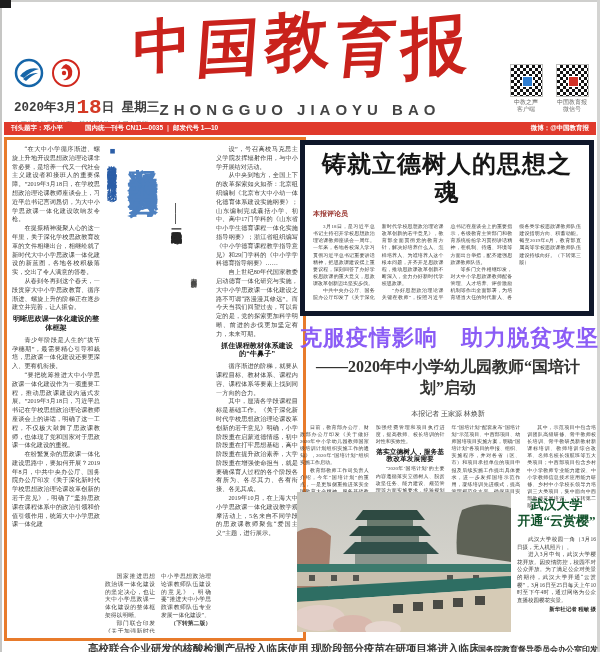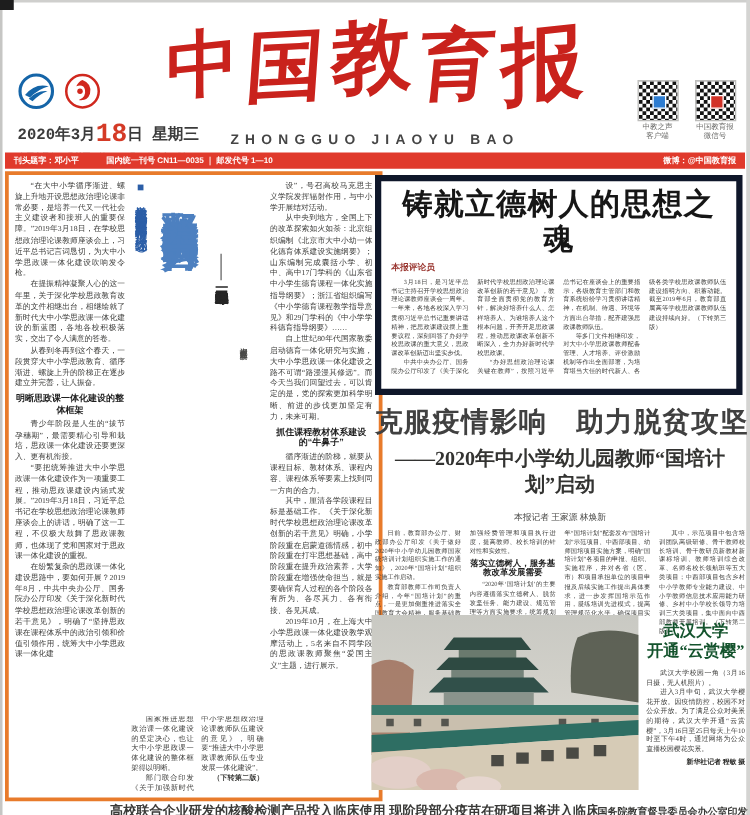--- a/index.html
+++ b/index.html
@@ -22,21 +22,21 @@
                display:flex;flex-direction:column;align-items:center;}
   .mast-title{display:flex;align-items:flex-end;gap:6px;height:86px;}
   .mast-char{font-size:58px;font-weight:900;color:#c9221c;line-height:1;
              font-family:"DejaVu Serif",serif;display:inline-block;}
   .mast-char:nth-child(1){transform:rotate(-6deg) skewX(-6deg) translateY(-4px);}
   .mast-char:nth-child(2){transform:rotate(-3deg) skewX(-7deg);font-size:62px;}
   .mast-char:nth-child(3){transform:rotate(-5deg) skewX(-5deg) translateY(-6px);font-size:64px;}
   .mast-char:nth-child(4){transform:rotate(-2deg) skewX(-8deg) translateY(-2px);font-size:60px;}
   .mast-char:nth-child(5){transform:rotate(-6deg) skewX(-6deg);font-size:66px;}
   .mast-pinyin{margin-top:22px;font-family:"Liberation Sans",sans-serif;font-weight:bold;
-               font-size:11px;letter-spacing:5px;color:#454545;}
+               font-size:15px;letter-spacing:5px;color:#454545;}
   .mast-right{position:absolute;right:8px;top:62px;display:flex;gap:6px;}
   .qr-wrap{width:40px;text-align:center;}
   .qr{width:31px;height:31px;margin:0 auto;position:relative;border:1px solid #bdbdbb;
       background:conic-gradient(#141414 25%,#fff 0 50%,#141414 0 75%,#fff 0) 0 0/6px 6px;}
   .qr::after{content:"";position:absolute;left:11px;top:11px;width:9px;height:9px;border:1px solid #fff;}
   .qr.app::after{background:#2d7dd2;}
   .qr.wechat::after{background:#d23227;}
   .qr-label{margin-top:2px;font-family:"Liberation Sans",sans-serif;font-size:6px;line-height:7px;color:#6c6c6a;}
 
   
@@ -70,21 +70,21 @@
   
   .editorial{position:absolute;left:300px;top:140px;width:294px;height:176px;border:5px solid #0f172a;
              box-sizing:border-box;padding:6px 8px;background:#fff;}
   .ed-title{text-align:center;font-size:24px;font-weight:900;color:#161616;letter-spacing:1px;line-height:1.15;}
   .ed-byline{text-align:left;font-size:7px;color:#99342e;font-weight:bold;margin-top:3px;}
   .ed-body{margin-top:4px;height:108px;column-count:4;column-gap:7px;font-size:5px;line-height:7.1px;
            text-align:justify;overflow:hidden;}
 
   
   .guopei{position:absolute;left:300px;top:323px;width:296px;}
-  .gp-title{text-align:center;font-size:22px;font-weight:900;color:#404040;letter-spacing:1px;white-space:nowrap;}
+  .gp-title{text-align:center;font-size:22px;font-weight:900;color:#8b5cf6;letter-spacing:1px;white-space:nowrap;}
   .gp-subtitle{text-align:center;font-size:16px;font-weight:bold;color:#333331;margin-top:4px;}
   .gp-byline{text-align:center;font-size:7px;color:#4a4a48;margin-top:10px;}
   .gp-body{margin-top:5px;height:88px;column-count:4;column-gap:7px;font-size:5px;line-height:7.1px;
            text-align:justify;overflow:hidden;}
 
   
   .photo{position:absolute;left:297px;top:492px;width:214px;height:140px;overflow:hidden;}
   .wuhan{position:absolute;left:517px;top:497px;width:79px;}
   .wh-title{text-align:center;font-size:13px;font-weight:700;color:#14532d;line-height:16px;white-space:nowrap;}
   .wh-caption{margin-top:7px;font-size:5.5px;line-height:7.6px;text-align:justify;}

